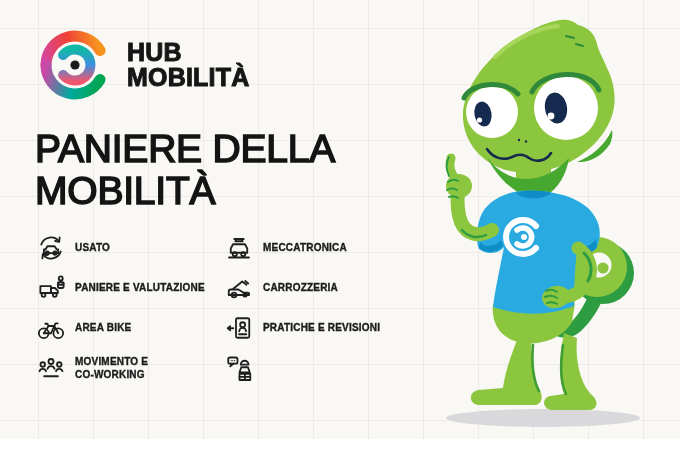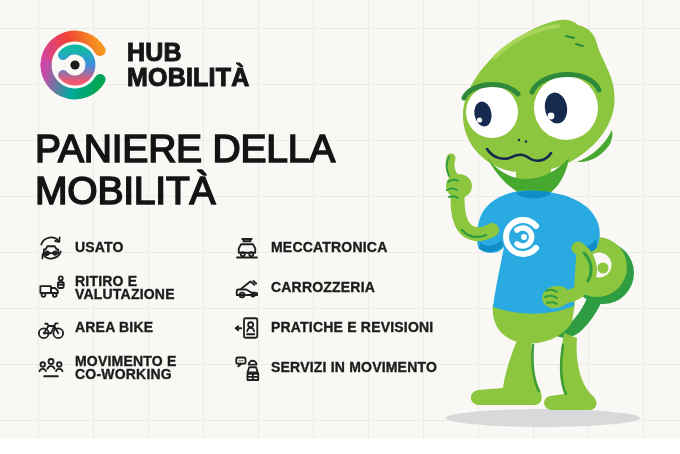--- a/index.html
+++ b/index.html
@@ -12,24 +12,24 @@
       linear-gradient(to bottom,#ECEBE8 1px,transparent 1px);
     background-size:55px 56px;
     background-position:38px 28px;
   }
   .hdr{position:absolute;left:37px;top:27px;display:flex;align-items:center;}
   .hdr-logo{width:76px;height:76px;flex:none;}
   .hdr-text{margin-left:14px;color:#161616;font-weight:800;font-size:25px;line-height:25.5px;letter-spacing:.2px;-webkit-text-stroke:1px #161616;}
   .title{position:absolute;left:35px;top:128px;color:#141414;font-weight:400;font-size:39px;line-height:42px;letter-spacing:-.2px;-webkit-text-stroke:1.6px #141414;}
   .col{position:absolute;top:228px;display:flex;flex-direction:column;}
   .col-left{left:36px;width:196px;}
-  .col-right{left:232px;width:218px;}
+  .col-right{left:224px;width:218px;}
   .svc{height:40px;display:flex;align-items:center;gap:9px;}
   .svc-icon{width:30px;height:30px;flex:none;}
-  .svc-label{color:#1C1C1C;font-weight:700;font-size:14px;line-height:13.5px;letter-spacing:.2px;-webkit-text-stroke:.35px #1C1C1C;}
+  .svc-label{color:#1C1C1C;font-weight:700;font-size:10px;line-height:13.5px;letter-spacing:.2px;-webkit-text-stroke:.35px #1C1C1C;}
   .svc-label span{display:block;}
   .mascot{position:absolute;left:0;top:0;width:680px;height:454px;pointer-events:none;}
   .ic{fill:none;stroke:#1F1F1F;stroke-width:1.45;stroke-linecap:round;stroke-linejoin:round;}
   .icf{fill:#1F1F1F;stroke:none;}
 </style>
 </head>
 <body>
 
 <div class="canvas">
 
@@ -94,21 +94,21 @@
         <path d="M3.5 10.5 h8.5 v5.5 h-8.5 z"></path>
             <path d="M12 12 h3.2 l2.3 2.3 v1.7 h-5.5 z"></path>
         <circle cx="6" cy="17.6" r="1.5"></circle>
             <circle cx="15" cy="17.6" r="1.5"></circle>
         <ellipse cx="19.8" cy="8.3" rx="2.3" ry="1.1"></ellipse>
             <path d="M17.5 8.3 v2.6 a2.3 1.1 0 0 0 4.6 0 v-2.6"></path>
         <circle cx="19.8" cy="4.3" r="1.6"></circle>
       </g>
         </svg>
       <div class="svc-label">
-          <span>RITIRO E VALUTAZIONE</span>
+          <span>PANIERE E VALUTAZIONE</span>
           <span></span>
         </div>
     </div>
     <div class="svc">
       <svg class="svc-icon" viewBox="0 0 24 24">
           <g class="ic">
         <circle cx="6.2" cy="16.2" r="3.9"></circle>
             <circle cx="17.8" cy="16.2" r="3.9"></circle>
         <path d="M6.2 16.2 L10 10.4 h4.6 L17.8 16.2 M14.6 10.4 L12 16.2 H6.2"></path>
         <path d="M10 10.4 L9.2 8.6 h-1.8 M14.6 10.4 L15.6 8.3 h1.7"></path>
@@ -191,24 +191,20 @@
             <path d="M6.2 8.5 l-1.2 2.2 2.7-2.2"></path>
         <circle cx="5.7" cy="6.1" r=".45" class="icf"></circle>
             <circle cx="7.1" cy="6.1" r=".45" class="icf"></circle>
             <circle cx="8.5" cy="6.1" r=".45" class="icf"></circle>
         <path d="M13.4 9.3 a3.1 3.1 0 0 1 6.2 0 z"></path>
         <path d="M13.8 11.4 h5.4 l1.4 4.2 h-8.2 z"></path>
         <rect x="12.4" y="16.6" width="8.6" height="5"></rect>
             <path d="M12.4 19.1 h8.6 M16.7 16.6 v5"></path>
       </g>
         </svg>
-      <div class="svc-label">
-          <span>SERVIZI IN MOVIMENTO</span>
-          <span></span>
-        </div>
     </div>
   </div>
 
   <svg class="mascot" viewBox="0 0 680 454">
 
     <ellipse cx="543" cy="418" rx="97" ry="9" fill="#D9D9DB"></ellipse>
 
     <g>
       <circle cx="603" cy="273" r="31" fill="#2E9C41"></circle>
       <path d="M 588 296 C 581 313, 570 326, 555 335 C 563 340, 574 338, 582 330 C 594 318, 602 304, 605 291 Z" fill="#2E9C41"></path>

